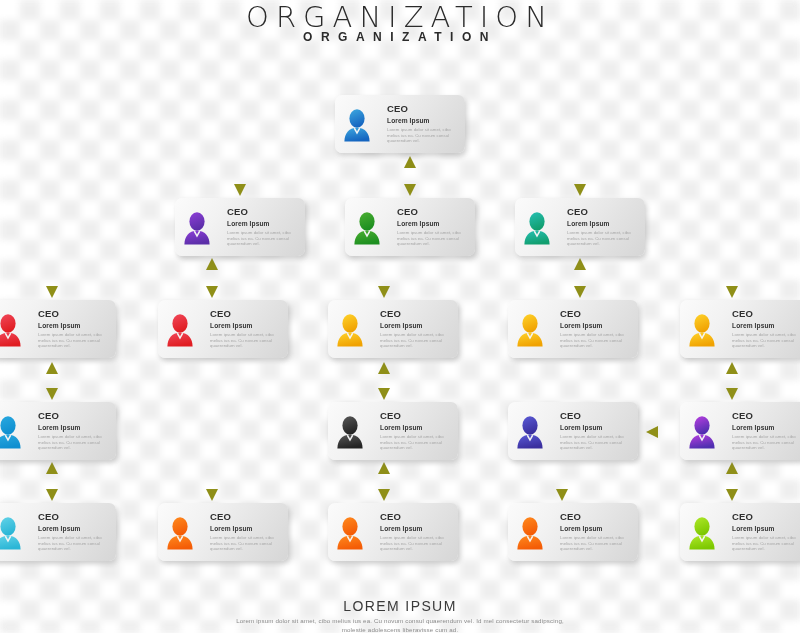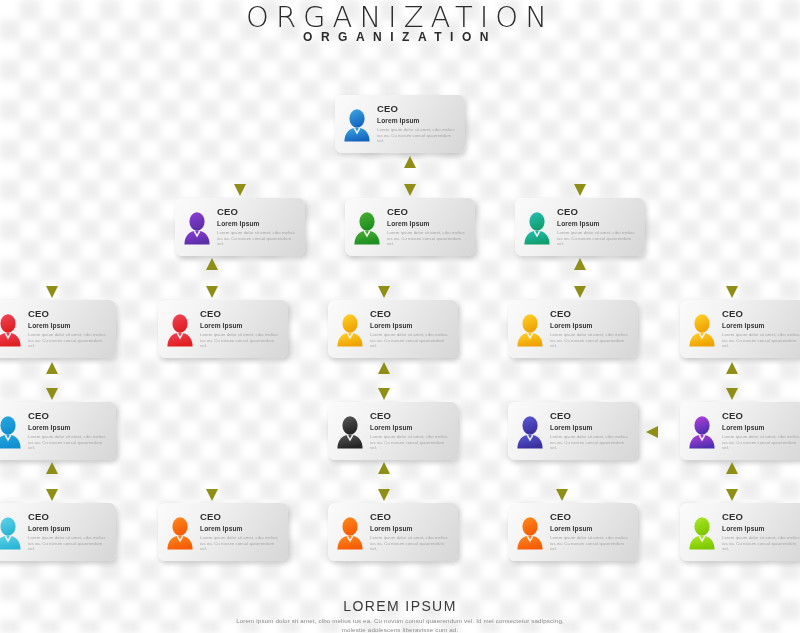--- a/index.html
+++ b/index.html
@@ -68,21 +68,21 @@
   .card{
     position:absolute;
     width:130px;height:58px;
     border-radius:7px;
     background:linear-gradient(125deg,#fbfbfb 0%,#f2f2f2 32%,#e2e2e2 70%,#d6d6d6 100%);
     box-shadow:2px 3px 5px rgba(120,120,120,.33);
     box-sizing:border-box;
     padding:7px 7px 6px 7px;
     display:flex;
     align-items:flex-start;
-    gap:5px;
+    gap:15px;
   }
   .card.clip-l{ 
     border-top-left-radius:0;border-bottom-left-radius:0;
   }
   .avatar{flex:0 0 auto;width:30px;height:34px;margin-top:6px;}
   .avatar svg{display:block;}
   .txt{flex:1 1 auto;min-width:0;padding-top:1px;}
   .c-role{
     font-size:9.5px;font-weight:700;color:#2f2f2f;
     letter-spacing:.2px;line-height:11px;margin:0 0 3px 0;

